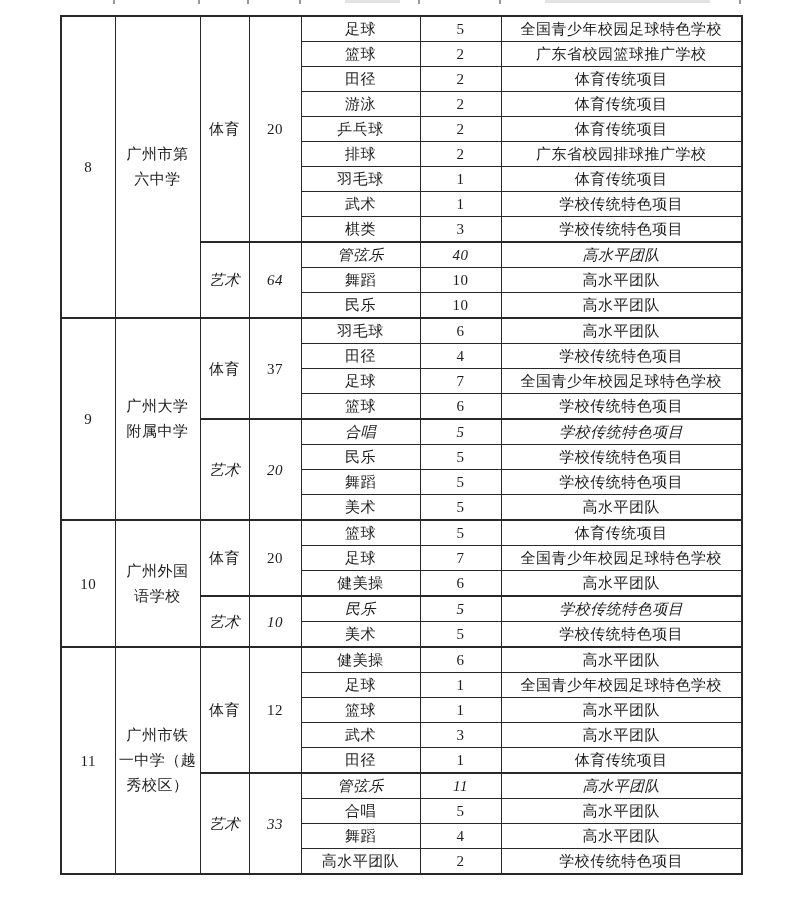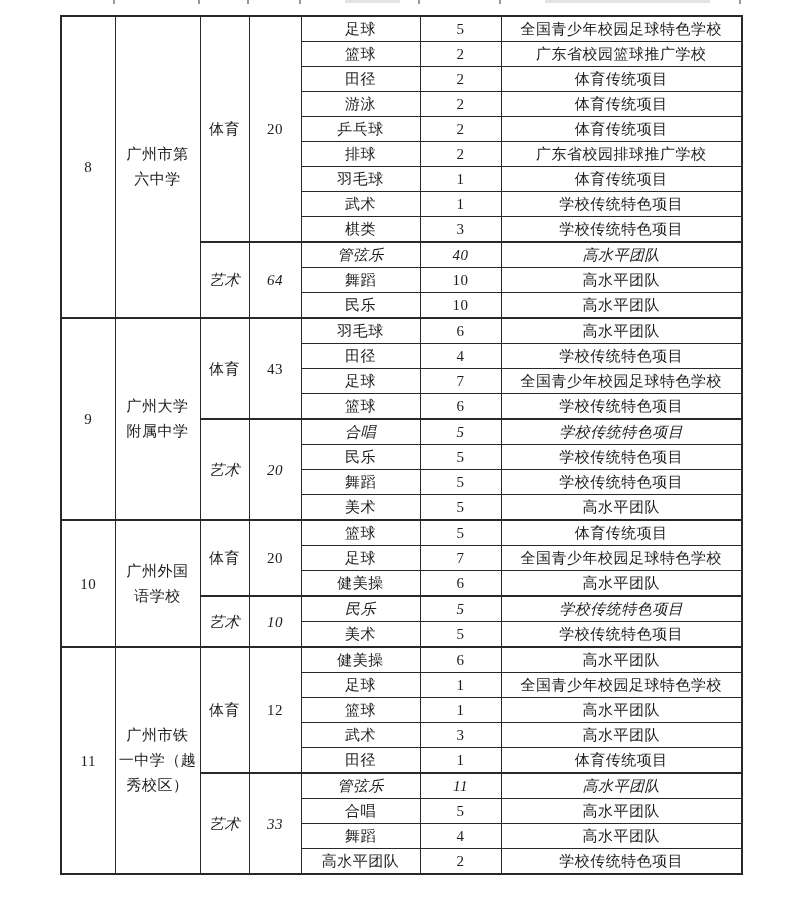--- a/index.html
+++ b/index.html
@@ -138,21 +138,21 @@
       </tr>
       <tr>
         <td>民乐</td>
         <td>10</td>
         <td>高水平团队</td>
       </tr>
       <tr class="school-start">
         <td rowspan="8">9</td>
         <td rowspan="8" class="school-name-cell">广州大学<br>附属中学</td>
         <td rowspan="4">体育</td>
-        <td rowspan="4">43</td>
+        <td rowspan="4">37</td>
         <td>羽毛球</td>
         <td>6</td>
         <td>高水平团队</td>
       </tr>
       <tr>
         <td>田径</td>
         <td>4</td>
         <td>学校传统特色项目</td>
       </tr>
       <tr>

